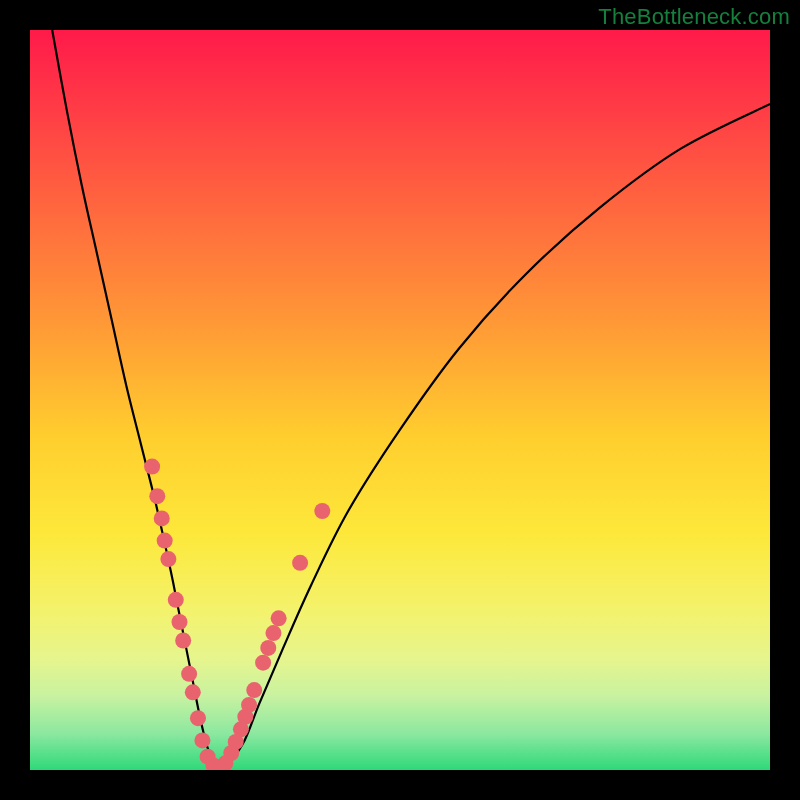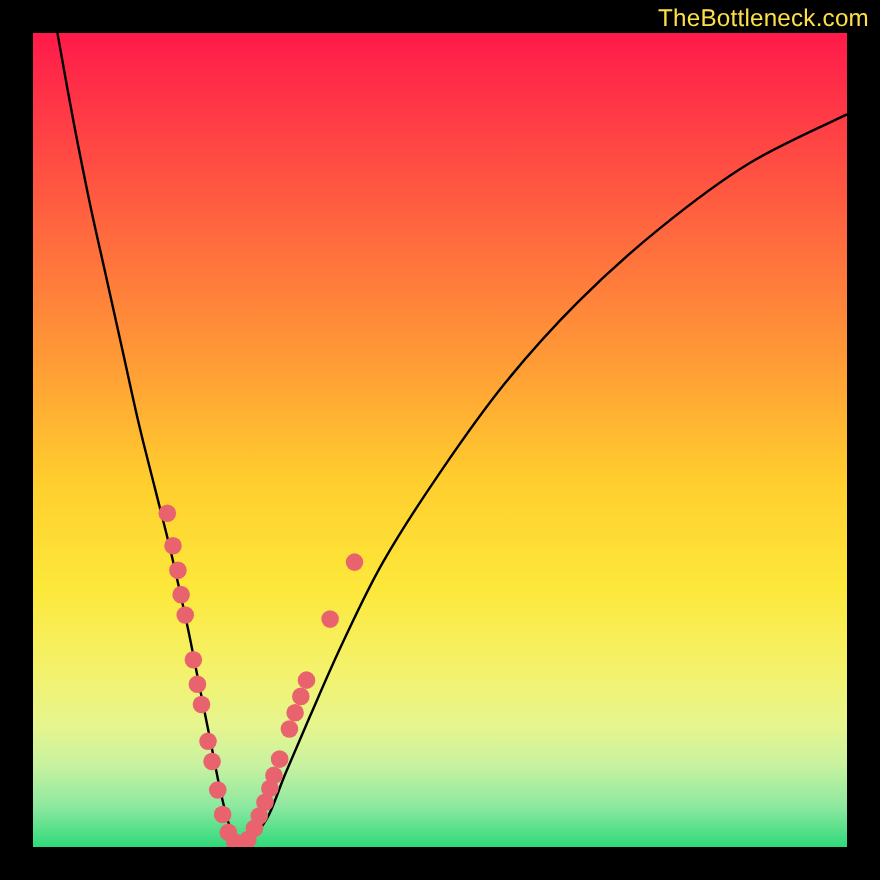--- a/index.html
+++ b/index.html
@@ -36,21 +36,21 @@
       #e6f58e 85%,
       #c8f2a0 90%,
       #8de8a0 95%,
       #2fd97a 100%
     );
   }
   .watermark {
     position: absolute;
     top: 4px;
     right: 10px;
-    color: #fde047;
+    color: #15803d;
     font-size: 22px;
     font-weight: 500;
     letter-spacing: 0.2px;
     user-select: none;
   }
   svg.curve {
     position: absolute;
     left: 0;
     top: 0;
     width: 740px;

